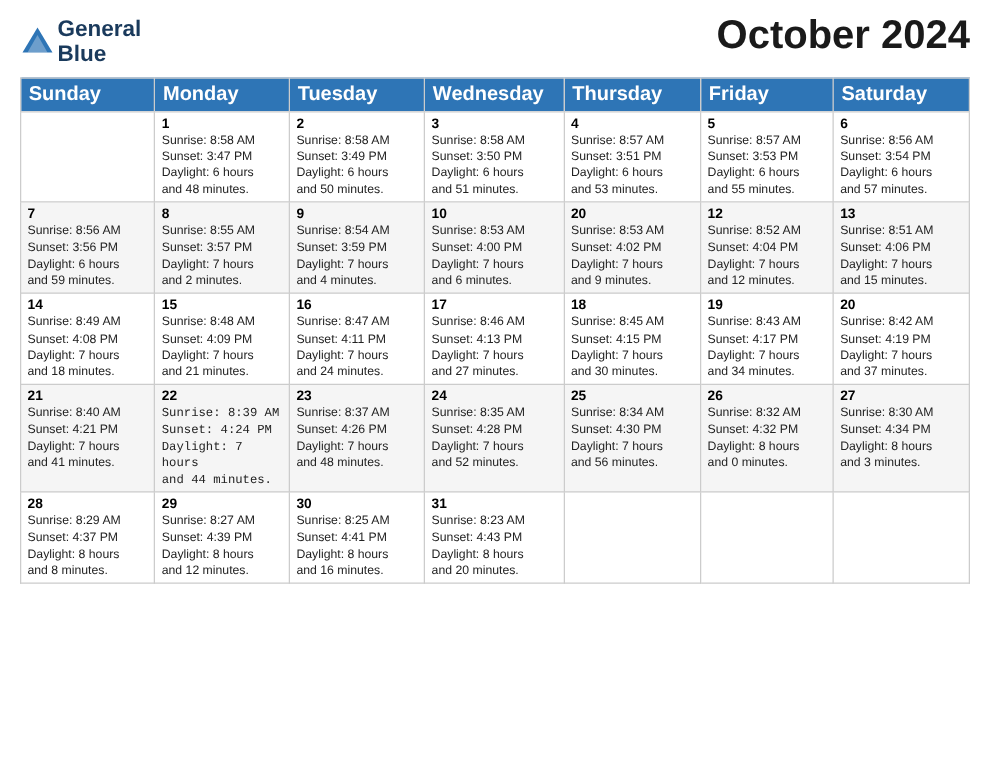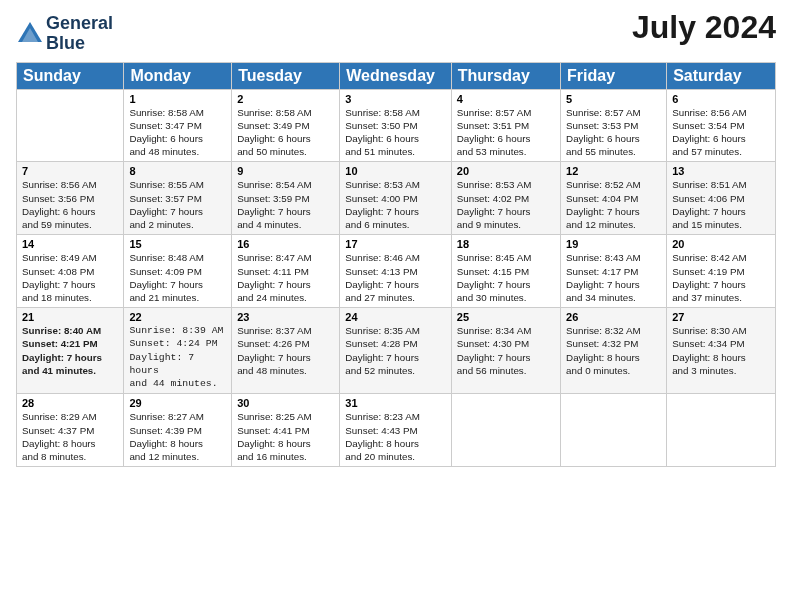--- a/index.html
+++ b/index.html
@@ -101,21 +101,21 @@
       <svg class="logo-icon" viewBox="0 0 28 28">
         <polygon points="14,2 26,22 2,22" fill="#2e75b6"></polygon>
         <polygon points="14,8 22,22 6,22" fill="#fff" opacity="0.3"></polygon>
       </svg>
       <div>
         <div class="logo-text">General</div>
         <div class="logo-text">Blue</div>
       </div>
     </div>
     <div class="title-area">
-      <div class="month-title">July 2024</div>
+      <div class="month-title">October 2024</div>
     </div>
   </div>
 
   <table class="calendar">
     <thead>
       <tr>
         <th>Sunday</th>
         <th>Monday</th>
         <th>Tuesday</th>
         <th>Wednesday</th>
@@ -268,21 +268,21 @@
             <span class="day-num">20</span>
             <div class="day-info" style="white-space: pre-line;">Sunrise: 8:42 AM
 Sunset: 4:19 PM
 Daylight: 7 hours
 and 37 minutes.</div>
           </td>
         </tr>
         <tr>
           <td>
             <span class="day-num">21</span>
-            <div class="day-info" style="white-space: pre-line; font-weight: bold;">Sunrise: 8:40 AM
+            <div class="day-info" style="white-space: pre-line;">Sunrise: 8:40 AM
 Sunset: 4:21 PM
 Daylight: 7 hours
 and 41 minutes.</div>
           </td>
           <td>
             <span class="day-num">22</span>
             <div class="day-info" style="white-space: pre-line; font-family: Liberation Mono, monospace;">Sunrise: 8:39 AM
 Sunset: 4:24 PM
 Daylight: 7 hours
 and 44 minutes.</div>

